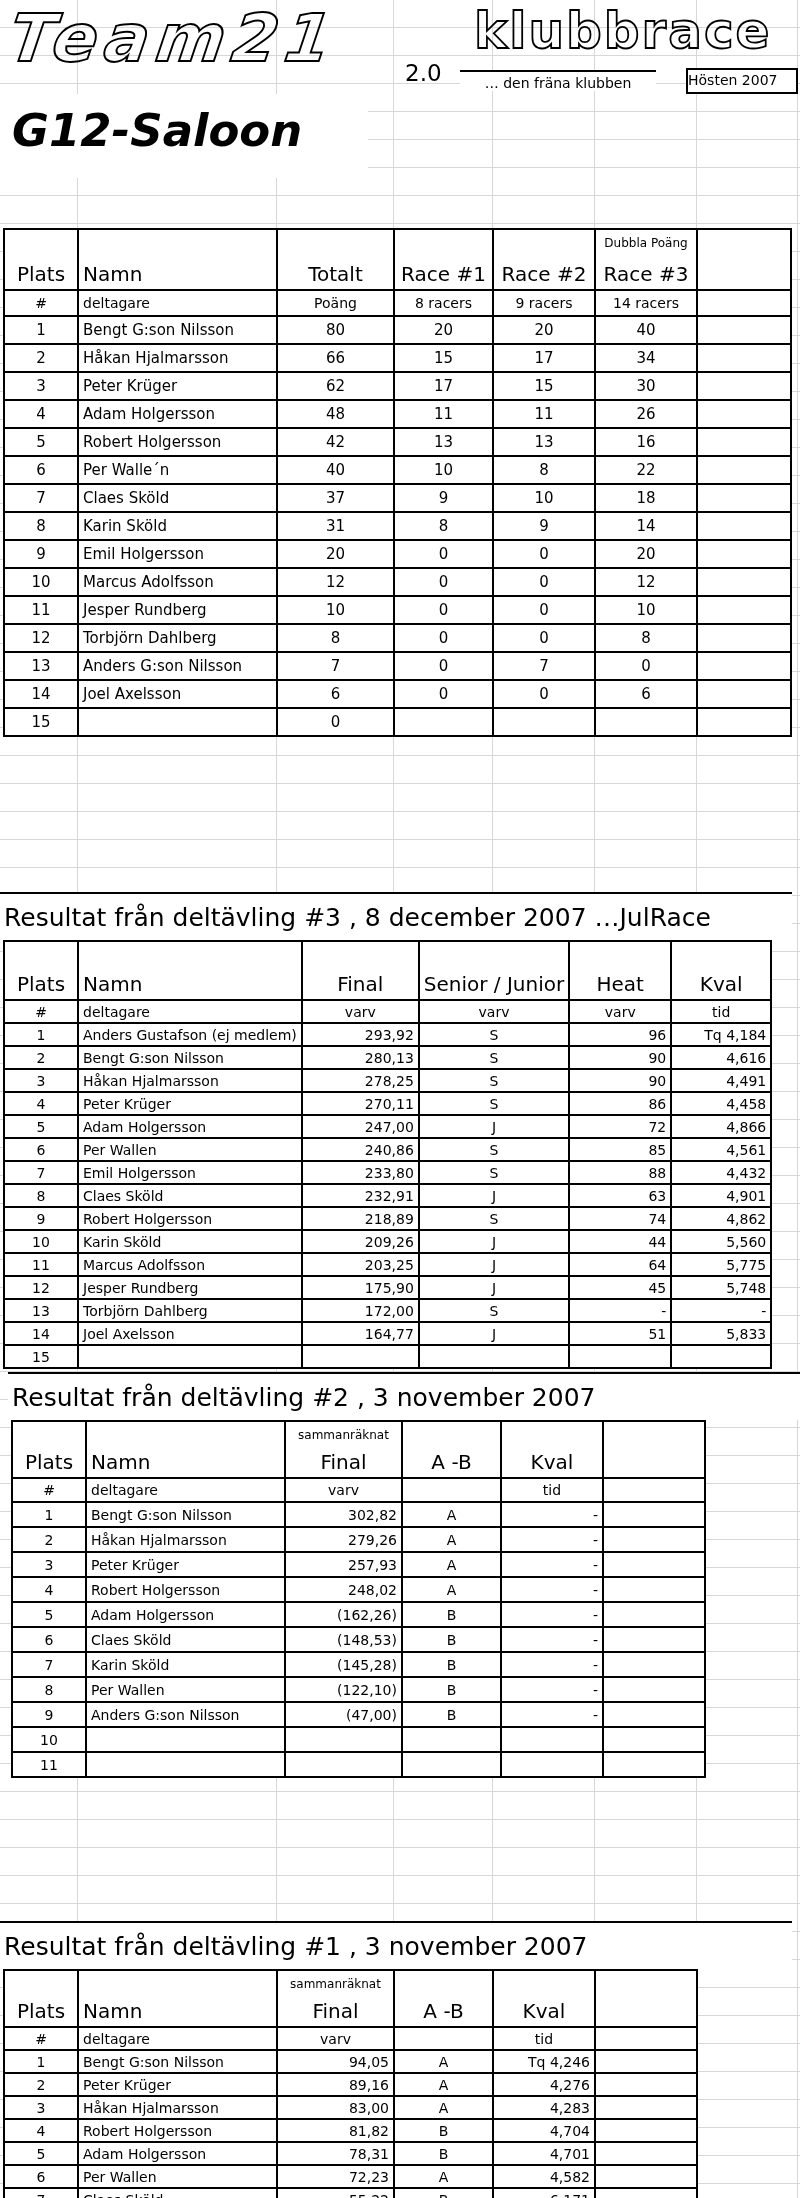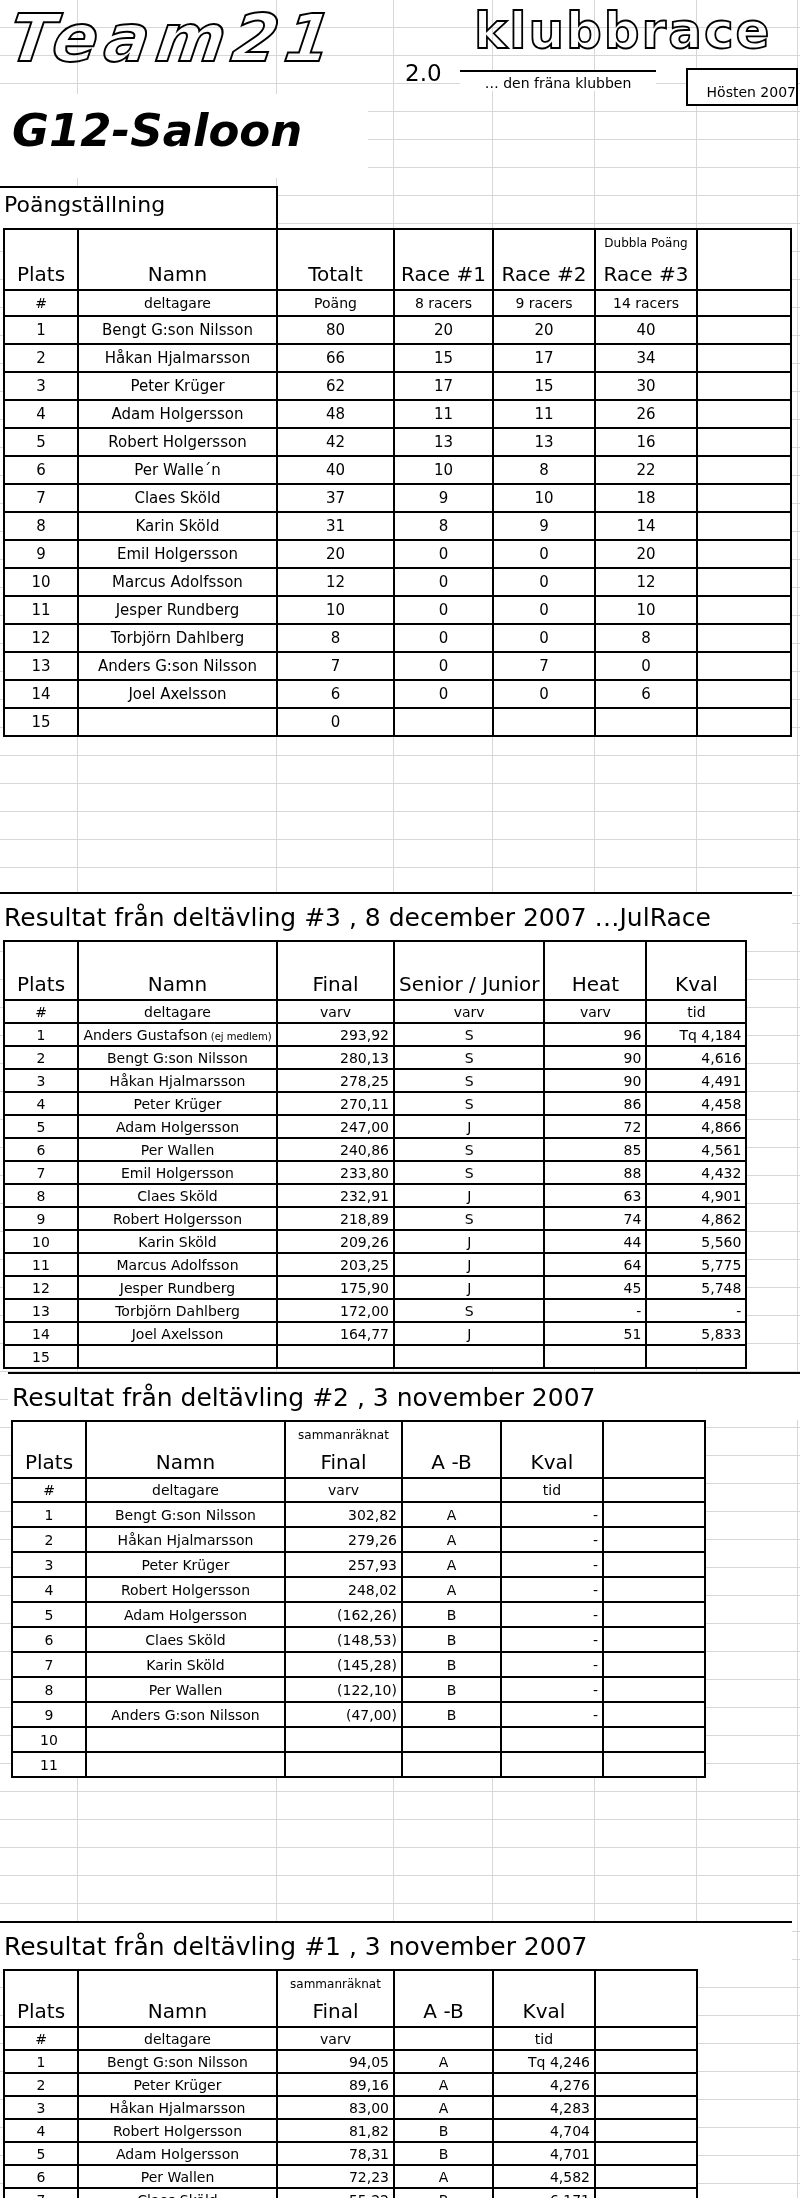--- a/index.html
+++ b/index.html
@@ -26,21 +26,21 @@
     position:absolute;left:474px;top:2px;font-weight:700;font-size:50px;letter-spacing:2px;
     color:transparent;-webkit-text-stroke:1.8px #000;white-space:nowrap;
   }
   .version{position:absolute;left:405px;top:60px;font-size:23px;}
   .tagline{
     position:absolute;left:460px;top:70px;width:196px;border-top:2px solid #000;
     text-align:center;font-size:14px;padding-top:3px;background:#fff;
   }
   .season{
     position:absolute;left:686px;top:68px;width:108px;height:20px;border:2px solid #000;
-    text-align:right;font-size:14px;padding-top:14px;background:#fff;
+    text-align:left;font-size:14px;padding-top:2px;background:#fff;
   }
   .g12{
     position:absolute;left:0;top:94px;width:356px;height:74px;background:#fff;
     font-style:italic;font-weight:700;font-size:45px;padding:10px 0 0 12px;white-space:nowrap;
   }
   .poang{
     position:absolute;left:0;top:186px;width:272px;height:36px;border-top:2px solid #000;
     border-right:2px solid #000;background:#fff;font-size:22px;padding:4px 0 0 4px;
   }
   
@@ -51,45 +51,44 @@
   .t td{font-size:15px;height:26px;}
   .t1 thead tr.main th{height:56px;border-radius:16px;}
   .t2 thead tr.main th{height:54px;}
   .t3 thead tr.main th{height:52px;}
   .t4 thead tr.main th{height:52px;}
   .t2 td{height:21px;font-size:14px;}
   .t3 td{height:23px;font-size:14px;}
   .t4 td{height:21px;font-size:14px;}
   .t2 thead tr.sub th,.t4 thead tr.sub th{height:21px;}
   .t3 thead tr.sub th{height:22px;}
-  .a-l{text-align:center;} .a-c{text-align:center;} .a-r{text-align:right;}
+  .a-l{text-align:left;} .a-c{text-align:center;} .a-r{text-align:right;}
   .hnote{font-size:12px;text-align:center;padding-bottom:12px;}
   .sj{font-size:13px;}
-  .cell-note{font-size:10px;}
+  .cell-note{font-size:14px;}
   .wrap-t1{position:absolute;left:0;top:228px;width:800px;}
   .fn{width:787px;border-bottom:2px solid #000;background:#fff;font-size:13.5px;
       padding:5px 2px 4px 3px;white-space:pre;overflow:hidden;}
   .sec{position:absolute;left:0;width:800px;}
   .sec3{top:892px;} .sec2{top:1372px;margin-left:8px;} .sec1{top:1908px;margin-top:13px;}
   .sec-title{border-top:2px solid #000;background:#fff;width:788px;font-size:25px;
       padding:9px 0 8px 4px;white-space:nowrap;}
 </style>
 </head>
 <body>
 
 <div class="sheet">
 
   <div class="logo-team">Team21</div>
   <div class="logo-klubb">klubbrace</div>
   <div class="version">2.0</div>
   <div class="tagline">… den fräna klubben</div>
   <div class="season">Hösten 2007</div>
 
   <div class="g12">G12-Saloon</div>
-  <div class="poang">Poängställning</div>
 
   <div class="wrap-t1">
     <table class="t t1">
       <colgroup>
           <col style="width:74px">
           <col style="width:199px">
           <col style="width:117px">
           <col style="width:99px">
           <col style="width:102px">
           <col style="width:102px">

